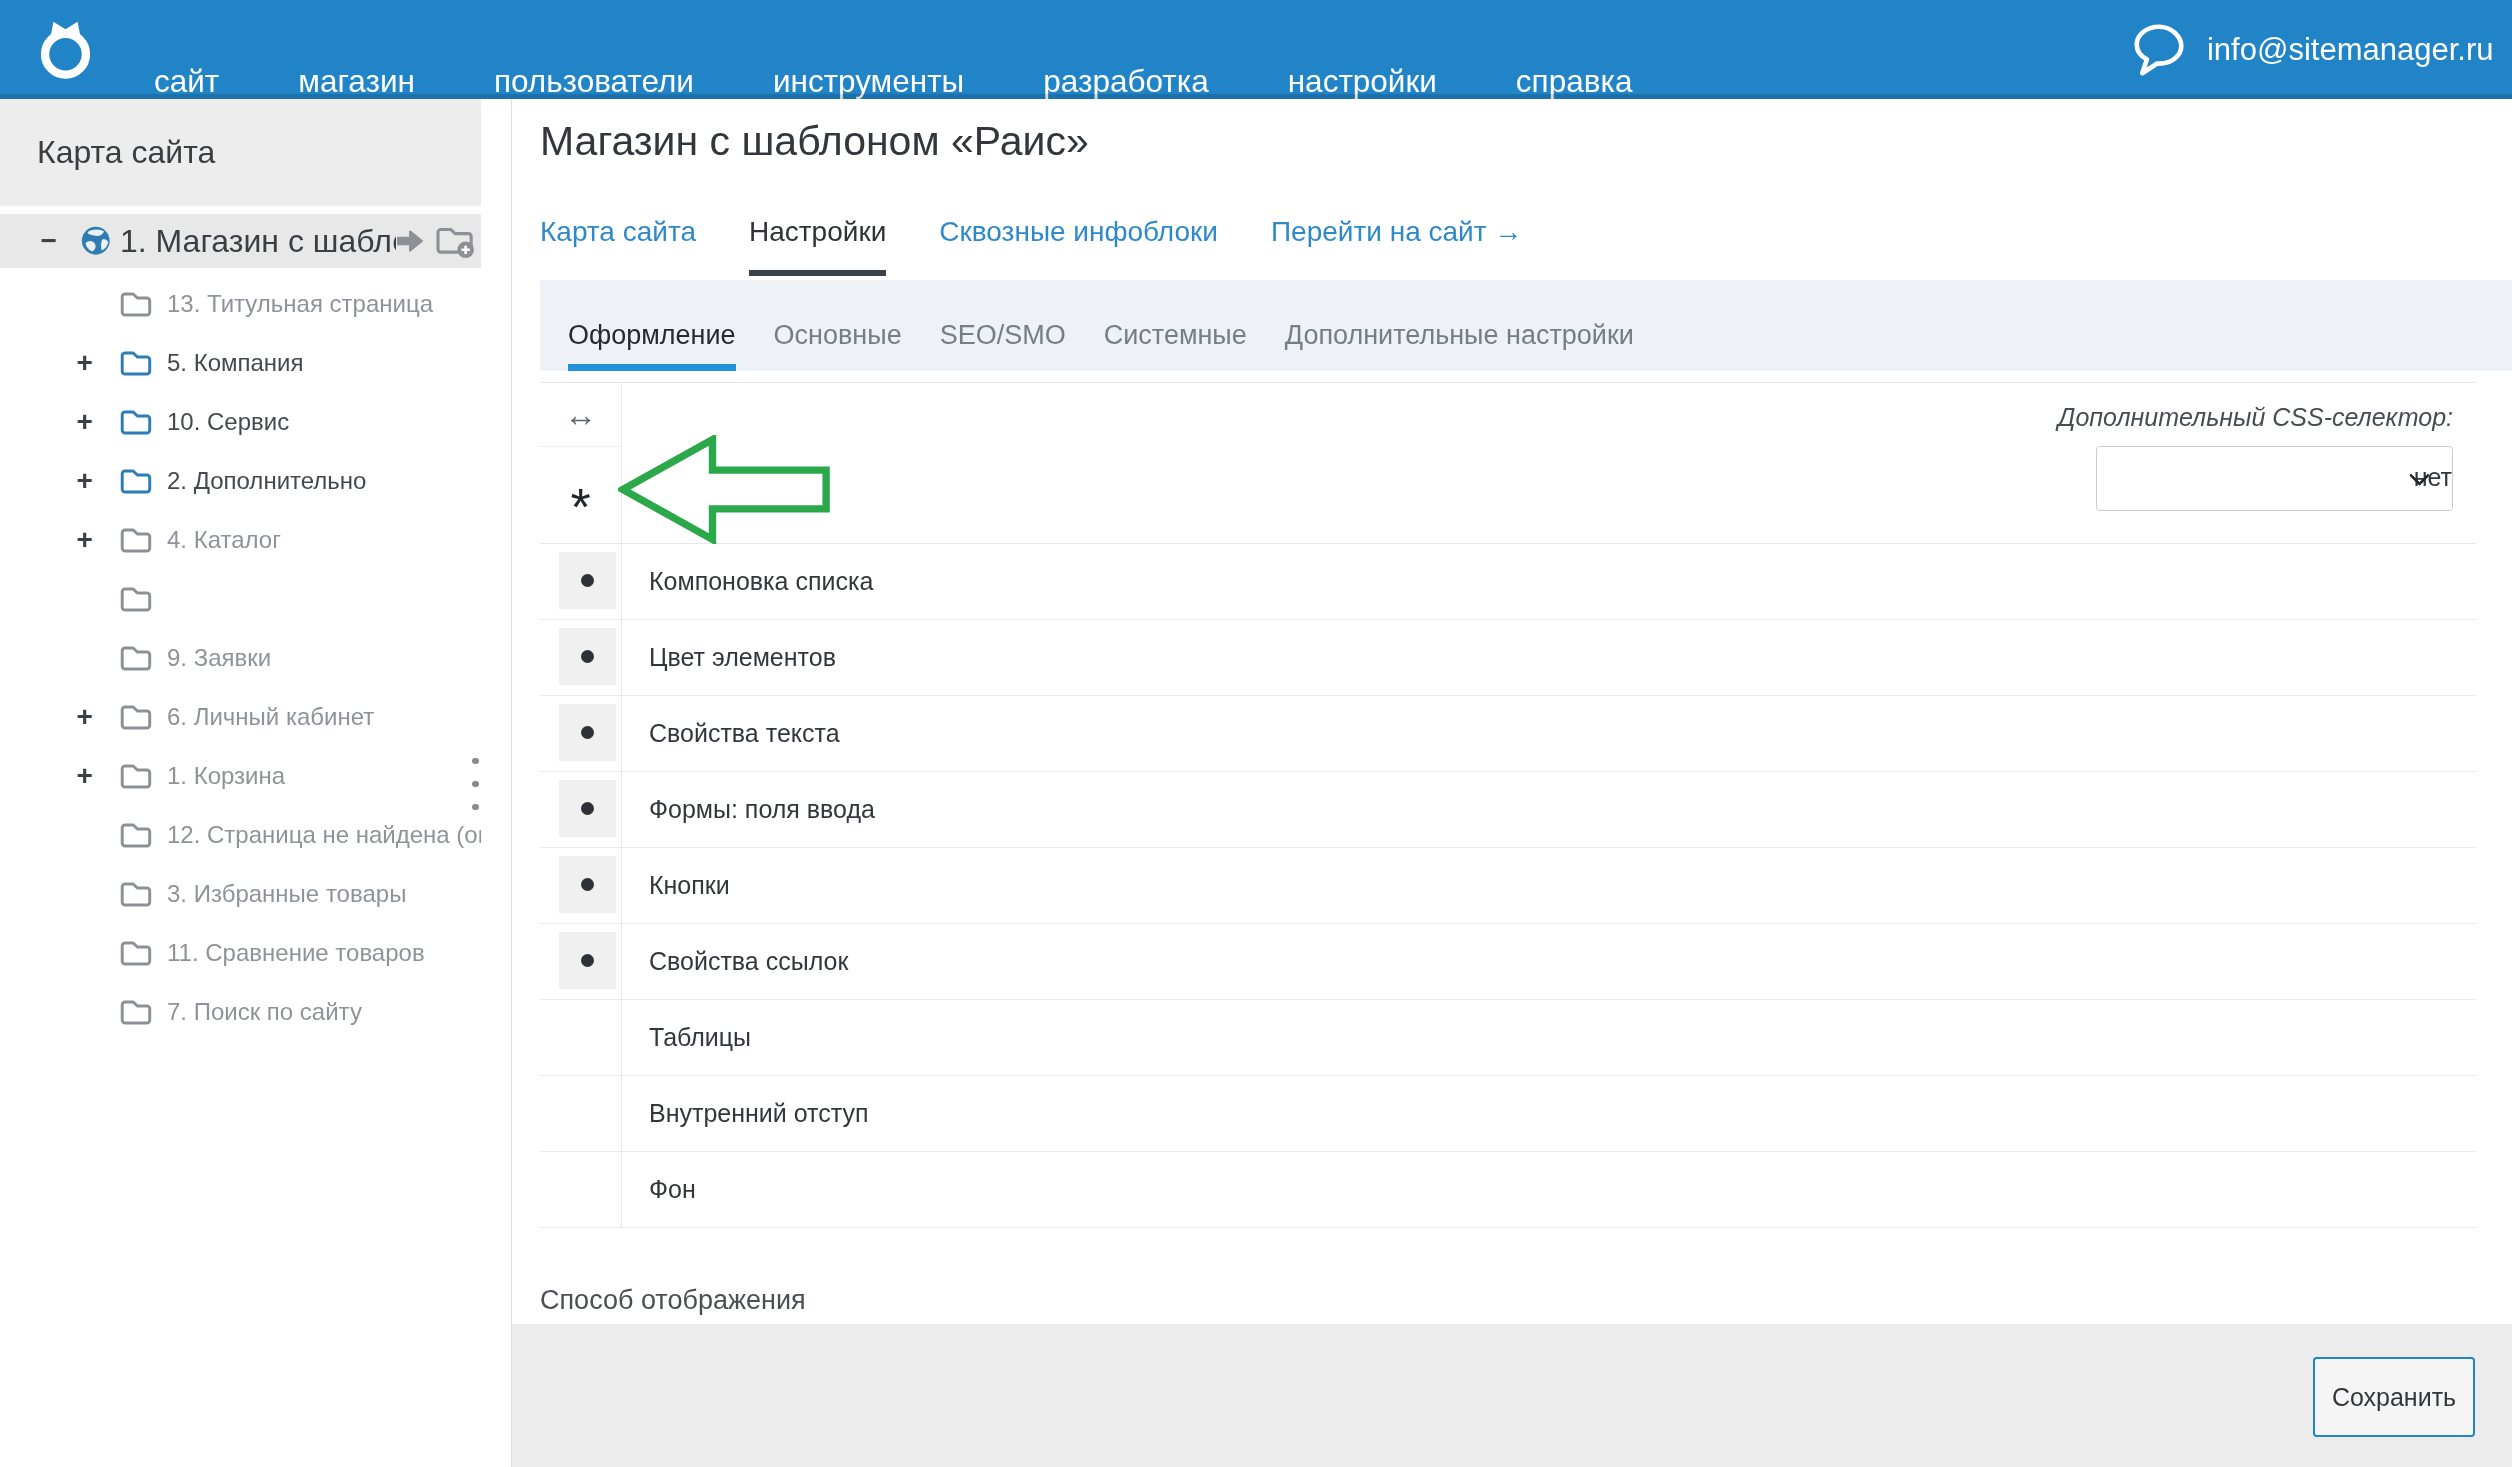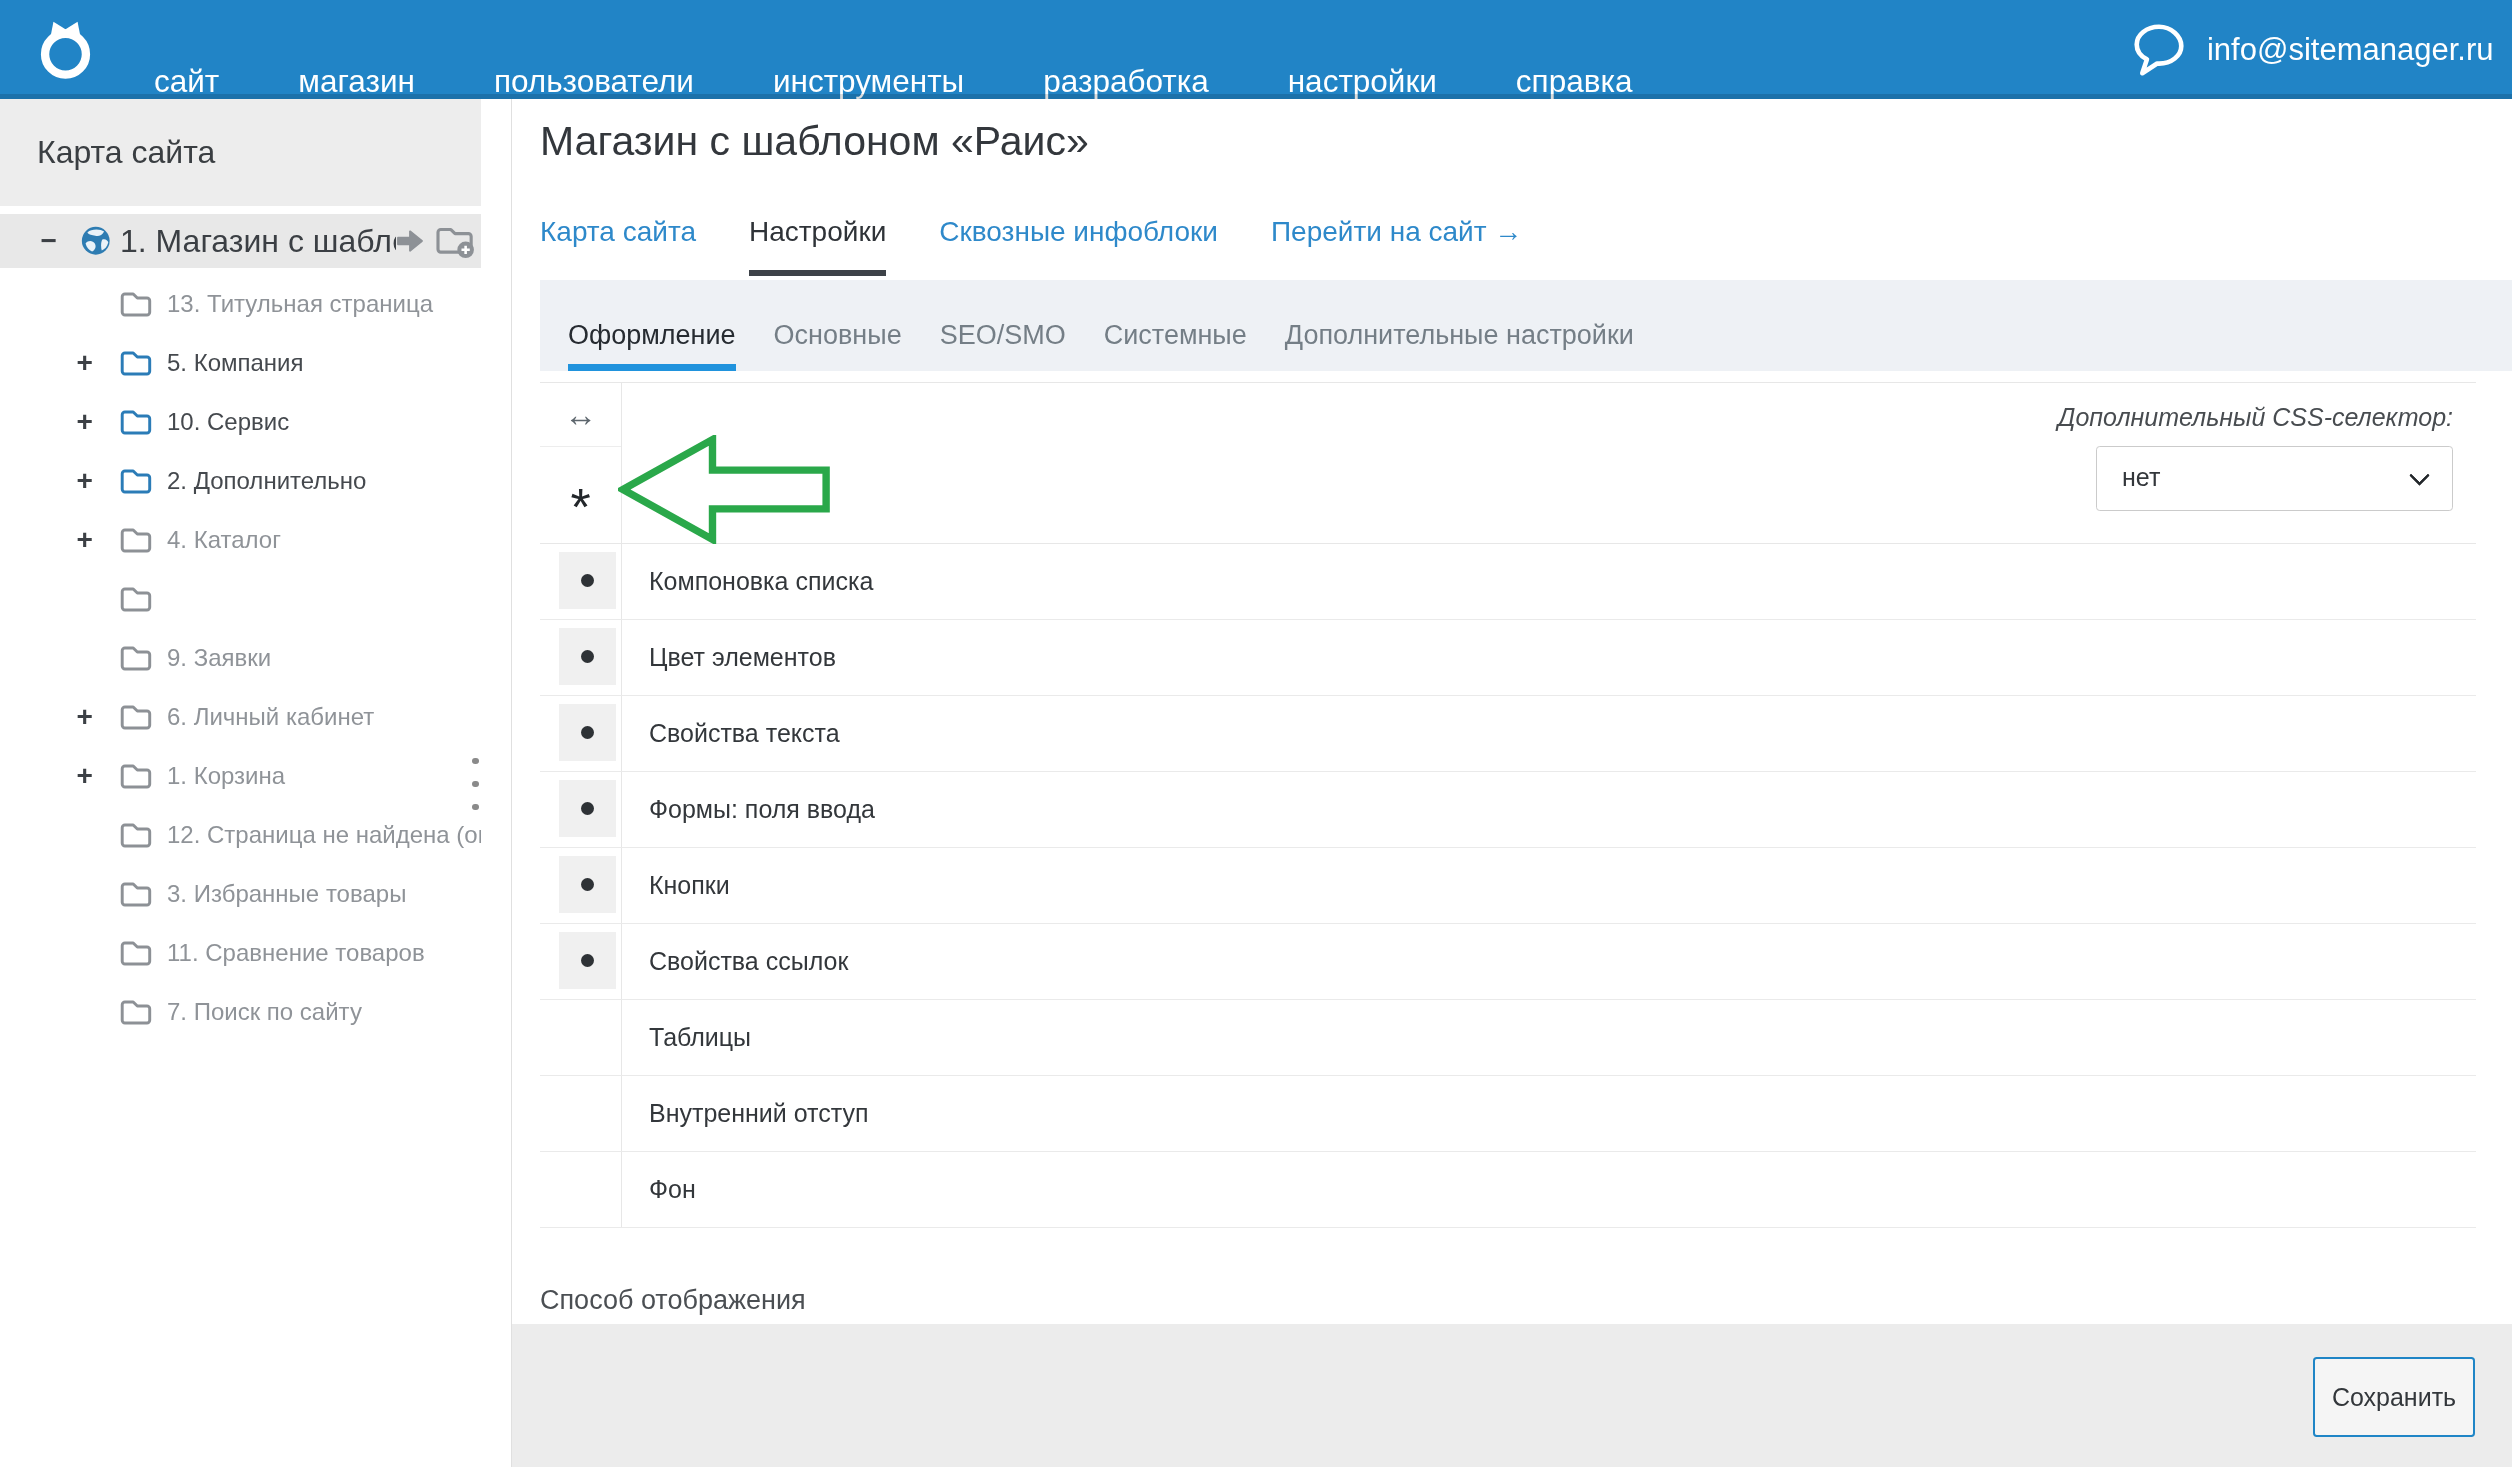--- a/index.html
+++ b/index.html
@@ -50,21 +50,21 @@
 
   .content { position:absolute; left:28px; right:36px; top:283px; border-top:1.9px solid #e7e7e7; }
   .hdr { position:relative; height:161px; border-bottom:1.9px solid #e7e7e7; }
   .hdr-col { position:absolute; left:0; top:0; bottom:0; width:82px; border-right:1.9px solid #e7e7e7; }
   .hc1 { height:64px; border-bottom:1.9px solid #ededed; display:flex; align-items:center; justify-content:center; font-size:33px; color:#5d666d; }
   .hc2 { height:94px; display:flex; align-items:center; justify-content:center; }
   .hc2 span { font-size:52px; color:#23272b; transform:translateY(13px); }
   .green-arrow { position:absolute; left:78px; top:52px; width:213px; height:109px; pointer-events:none; }
   .css-group { position:absolute; right:23px; top:20.4px; text-align:right; }
   .css-label { font-size:25px; color:#484c50;font-style:italic; }
-  .css-select { position:relative; margin-top:14px; width:357px; height:65px; border:1.9px solid #cbcbcb; border-radius:3.7px; background:#fff; text-align:left; cursor:pointer;margin-left:47px; }
+  .css-select { position:relative; margin-top:14px; width:357px; height:65px; border:1.9px solid #cbcbcb; border-radius:3.7px; background:#fff; text-align:right; cursor:pointer;margin-left:47px; }
   .css-select .val { line-height:61px; padding-left:25px; font-size:25px; color:#33373b; }
   .chev { position:absolute; right:25px; top:20.4px; width:15px; height:15px; border-right:3.7px solid #24282c; border-bottom:3.7px solid #24282c; transform:rotate(45deg); border-radius:1.9px; }
 
   .row { position:relative; height:76px; border-bottom:1.9px solid #eaeaea; cursor:pointer; }
   .rcol { position:absolute; left:0; top:0; bottom:0; width:82px; border-right:1.9px solid #e7e7e7; }
   .bbox { position:absolute; left:18.5px; top:8.3px; width:57px; height:57px; background:#f0f0f0; display:flex; align-items:center; justify-content:center; }
   .dot { width:13px; height:13px; border-radius:50%; background:#2e3236; }
   .rlabel { position:absolute; left:109px; top:0; line-height:74px; font-size:25px; color:#33373b; white-space:nowrap; }
 
   .section-heading { margin-top:57px; font-size:27px; font-weight:400; color:#4b4f53; }

